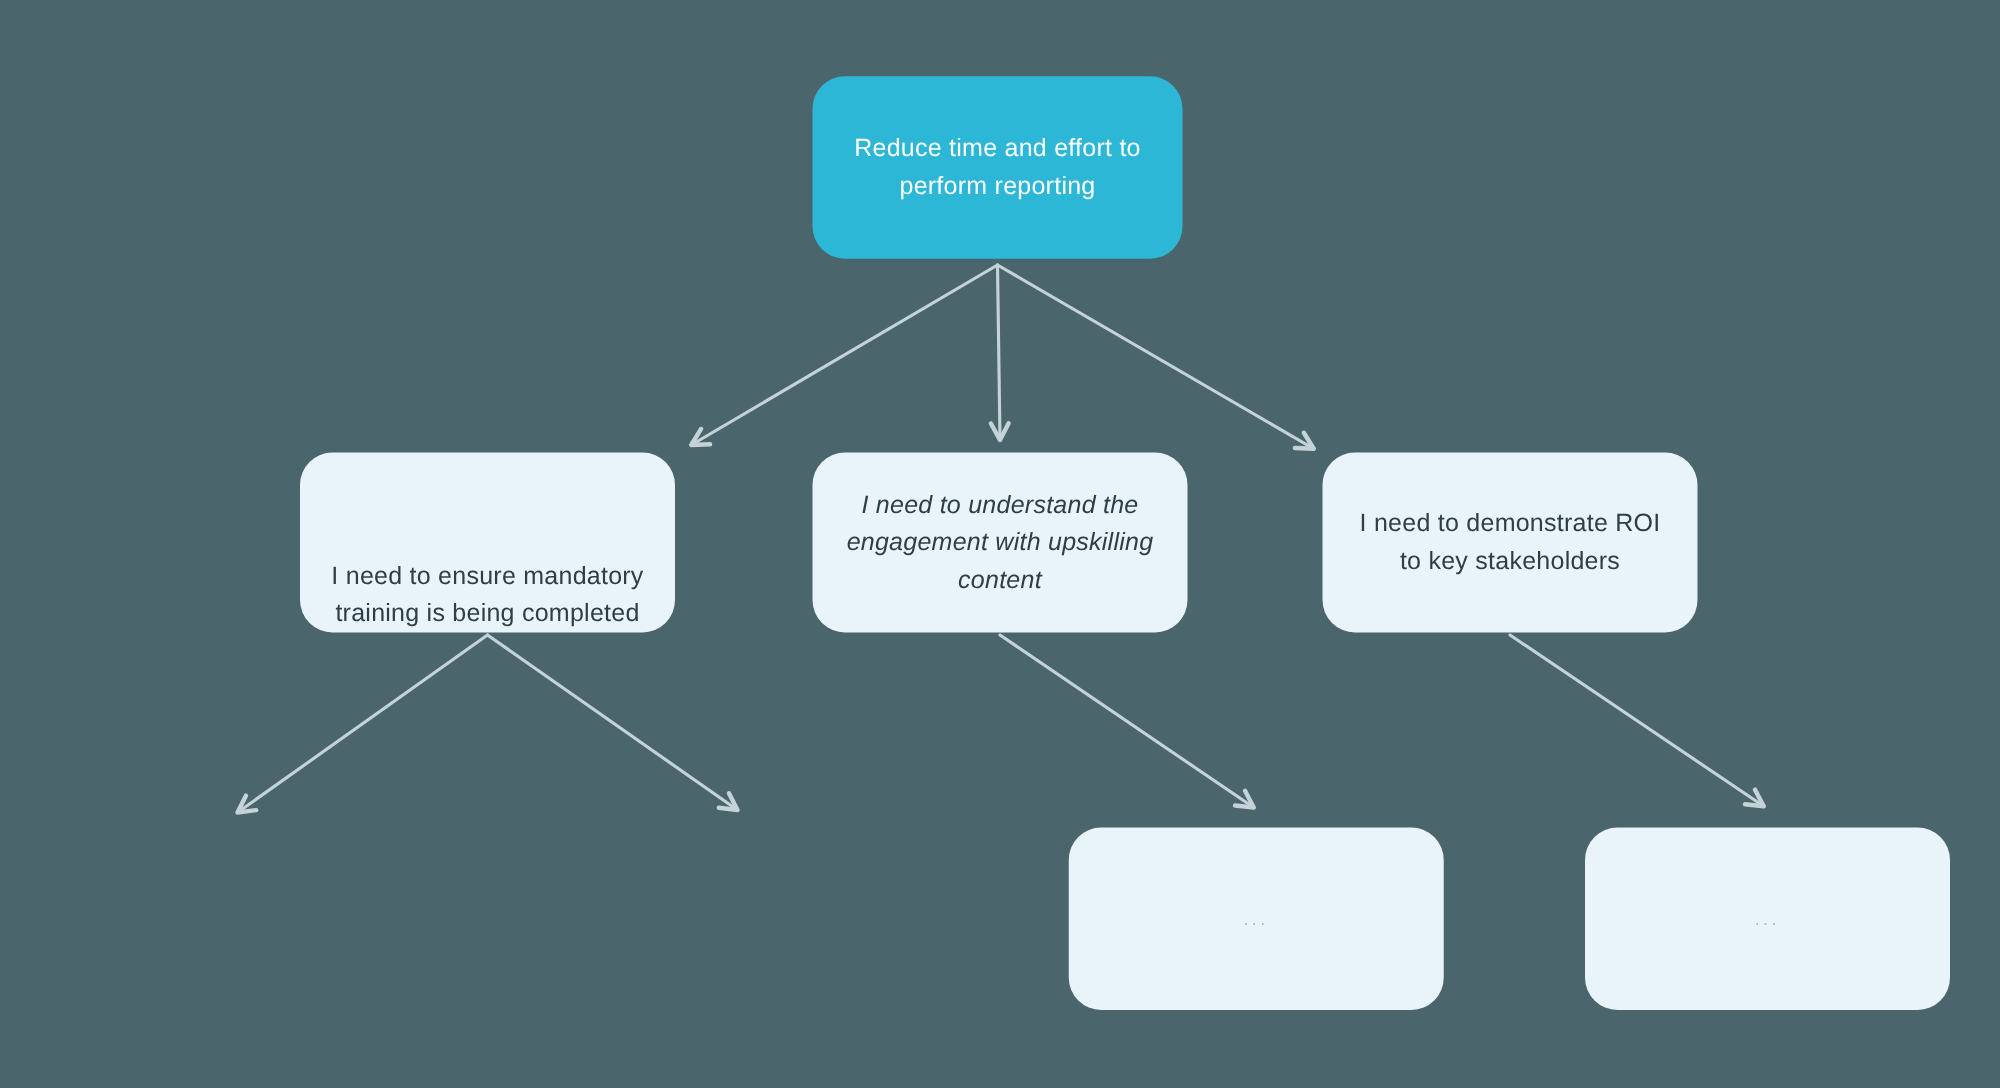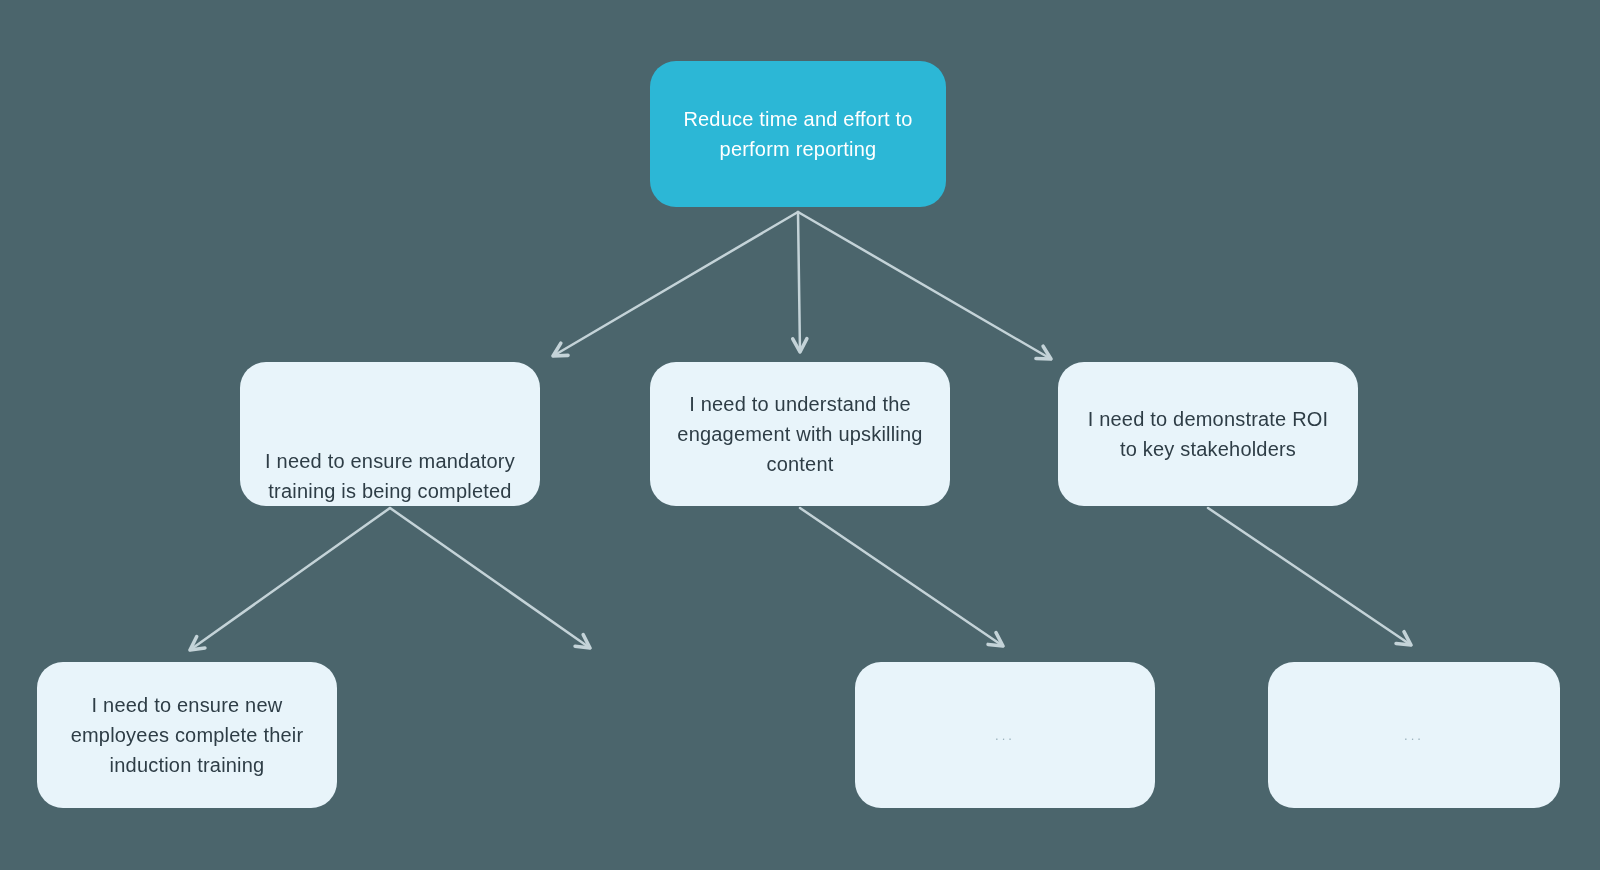--- a/index.html
+++ b/index.html
@@ -43,21 +43,21 @@
     background: var(--root-fill, #2cb7d6);
     color: var(--root-text, #ffffff);
     padding: 0 16px;
   }
   .node-light {
     background: var(--node-fill, #e8f4fa);
     color: var(--node-text, #2e3d46);
   }
   .node-l2 { top: 362px; width: 300px; height: 144px; padding: 0 20px; }
   .node-l2-0 { left: 240px; align-items: flex-end; }
-  .node-l2-1 { left: 650px; }
+  .node-l2-1 { left: 650px; font-style: italic; }
   .node-l2-2 { left: 1058px; }
   .node-l3 { top: 662px; width: 300px; height: 146px; padding: 0 16px; }
   .node-l3-0 { left: 37px; }
   .node-l3-1 { left: 445px; }
   .node-l3-2 { left: 855px; }
   .node-l3-3 { left: 1268px; width: 292px; }
   .node-ellipsis {
     font-size: 13px;
     letter-spacing: 3px;
     color: var(--ellipsis, #9db3bd);
@@ -93,23 +93,20 @@
   </div>
 
   <div class="node node-light node-l2 node-l2-1">
     <span>I need to understand the engagement with upskilling content</span>
   </div>
 
   <div class="node node-light node-l2 node-l2-2">
     <span>I need to demonstrate ROI to key stakeholders</span>
   </div>
 
-  <div class="node node-light node-l3 node-l3-0">
-    <span>I need to ensure new employees complete their induction training</span>
-  </div>
 
 
   <div class="node node-light node-l3 node-l3-2">
     <span class="node-ellipsis">...</span>
   </div>
 
   <div class="node node-light node-l3 node-l3-3">
     <span class="node-ellipsis">...</span>
   </div>
 

